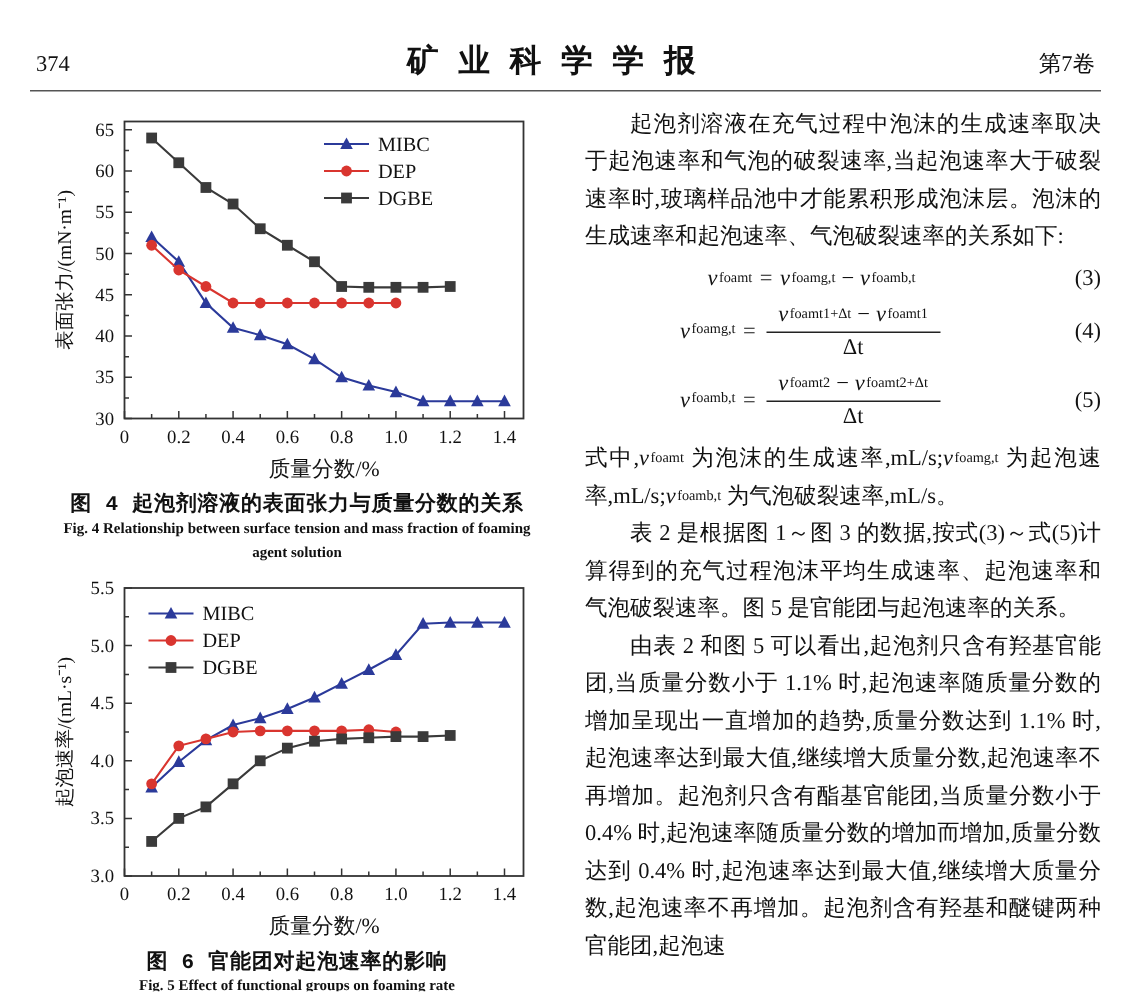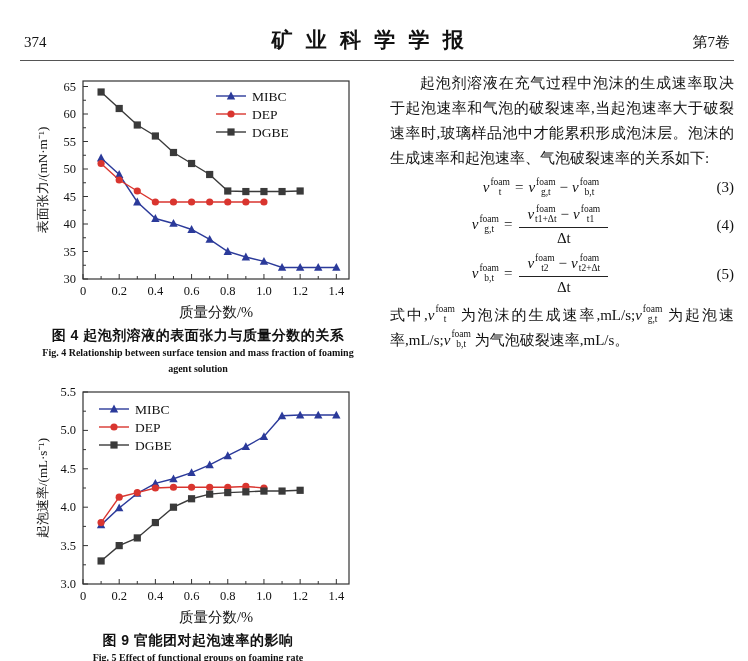--- a/index.html
+++ b/index.html
@@ -19,35 +19,35 @@
 
   
   .columns { display:flex; gap:14px; }
   .col-left  { width:356px; flex:none; }
   .col-right { width:344px; flex:none; text-align:justify; }
 
   
   figure { text-align:center; margin:0 0 6px 0; }
   figure svg { display:block; margin:0 auto; font-family:"Liberation Serif", serif; }
   .cap-zh { font-weight:bold; font-size:14px; margin-top:2px;
-            font-family:Liberation Sans, sans-serif; letter-spacing:.5px; }
+            font-family:Liberation Mono, monospace; letter-spacing:.5px; }
   .cap-en { font-weight:bold; font-size:10px; line-height:1.55; padding:0 14px; }
 
   
   .col-right p { font-size:15px; line-height:25px; }
   .indent { text-indent:2em;font-family:Liberation Serif, serif; }
 
   
   .equation { display:flex; align-items:center; margin:7px 0 7px 0; }
   .eq-body  { flex:1; text-align:center; font-size:15px; }
   .eq-num   { width:42px; text-align:right; font-size:15px; }
   .mvar { display:inline-flex; align-items:center; white-space:nowrap; }
   .mvar i { font-style:italic; font-size:15px; }
-  .ss   { display:inline-flex; flex-direction:column; font-size:9.5px;
-          line-height:1.05; margin-left:1px; text-align:center; }
+  .ss   { display:inline-flex; font-size:9.5px;
+          line-height:1.05; margin-left:1px; text-align:left; }
   .msup, .msub { display:block; }
   .frac { display:inline-flex; flex-direction:column; vertical-align:middle;
           text-align:center; margin:0 2px; }
   .fnum { padding:0 8px 2px 8px; }
   .fden { border-top:1px solid #222; padding:2px 8px 0 8px; }
   .op   { padding:0 4px; }
   .eqs  { padding:0 5px; }
 </style>
 </head>
 <body>
@@ -275,21 +275,21 @@
               <circle cx="81" cy="45" r="3.6" fill="#d9352f"></circle>
               <text x="102" y="49.5" font-size="13.5" fill="#111">DEP</text>
               <line x1="66" y1="63" x2="96" y2="63" stroke="#3a3a3a" stroke-width="1.4"></line>
               <rect x="77.4" y="59.4" width="7.2" height="7.2" fill="#3a3a3a"></rect>
               <text x="102" y="67.5" font-size="13.5" fill="#111">DGBE</text>
             </g>
             <text x="183" y="240" text-anchor="middle" font-size="14.5" fill="#111">质量分数/%</text>
             <text transform="translate(14,106) rotate(-90)" text-anchor="middle" font-size="13" fill="#111">起泡速率/(mL·s⁻¹)</text>
           </svg>
         <figcaption>
-          <div class="cap-zh">图 9  官能团对起泡速率的影响</div>
+          <div class="cap-zh">图 6  官能团对起泡速率的影响</div>
           <div class="cap-en">Fig. 5  Effect of functional groups on foaming rate</div>
         </figcaption>
       </figure>
 
     </div>
 
     <div class="col-right">
       <p class="indent">起泡剂溶液在充气过程中泡沫的生成速率取决于起泡速率和气泡的破裂速率,当起泡速率大于破裂速率时,玻璃样品池中才能累积形成泡沫层。泡沫的生成速率和起泡速率、气泡破裂速率的关系如下:</p>
 
       <div id="equations">
@@ -379,16 +379,18 @@
               <span class="msup">foam</span>
               <span class="msub">g,t</span>
             </span>
           </span> 为起泡速率,mL/s;<span class="mvar">
             <i>v</i>
             <span class="ss">
               <span class="msup">foam</span>
               <span class="msub">b,t</span>
             </span>
           </span> 为气泡破裂速率,mL/s。</p>
+      <p class="indent">表 2 是根据图 1～图 3 的数据,按式(3)～式(5)计算得到的充气过程泡沫平均生成速率、起泡速率和气泡破裂速率。图 5 是官能团与起泡速率的关系。</p>
+      <p class="indent">由表 2 和图 5 可以看出,起泡剂只含有羟基官能团,当质量分数小于 1.1% 时,起泡速率随质量分数的增加呈现出一直增加的趋势,质量分数达到 1.1% 时,起泡速率达到最大值,继续增大质量分数,起泡速率不再增加。起泡剂只含有酯基官能团,当质量分数小于 0.4% 时,起泡速率随质量分数的增加而增加,质量分数达到 0.4% 时,起泡速率达到最大值,继续增大质量分数,起泡速率不再增加。起泡剂含有羟基和醚键两种官能团,起泡速</p>
     </div>
 
   </div>
 </div>
 
 </body></html>

